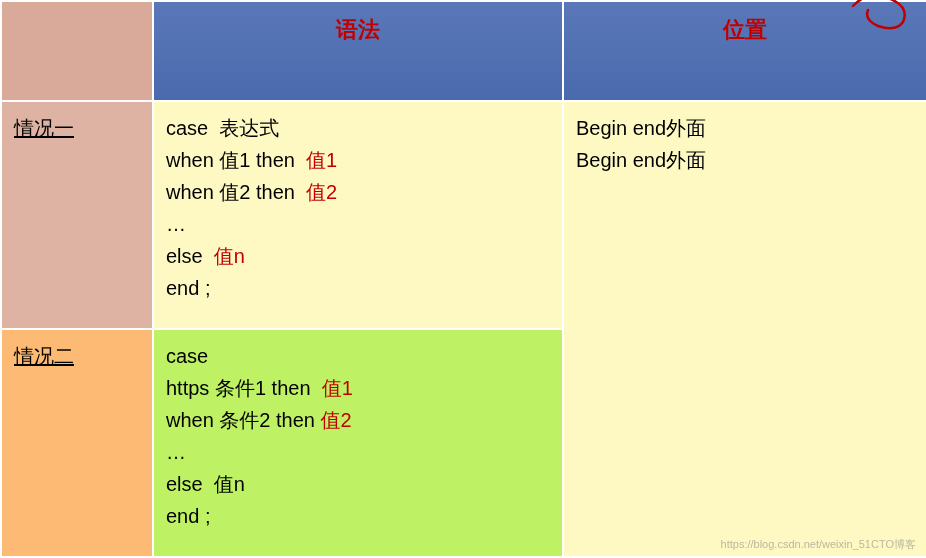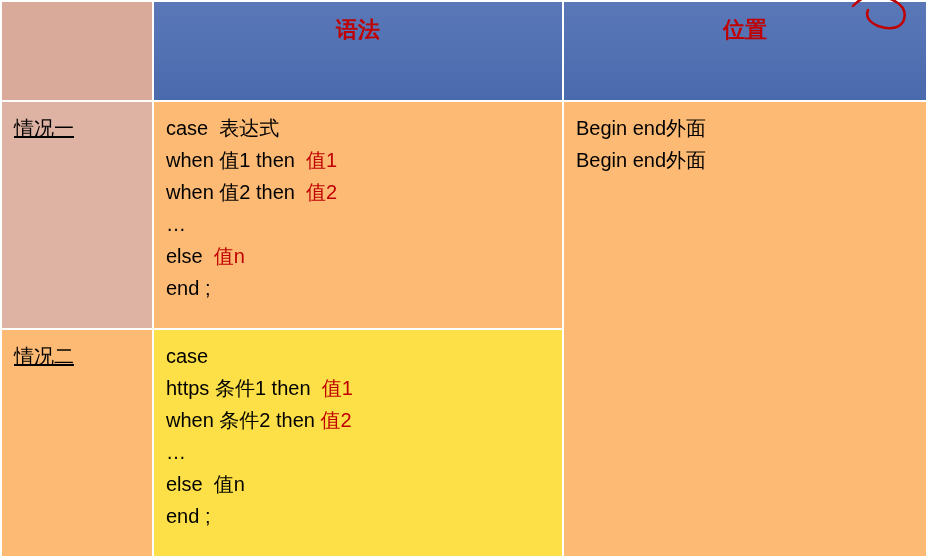--- a/index.html
+++ b/index.html
@@ -41,24 +41,24 @@
   }
   .rowlabel {
     background: #dfb3a4;
     color: #000;
     text-decoration: underline;
   }
   .rowlabel.alt {
     background: #fdba74;
   }
   .cell-b {
-    background: #fdba74;
+    background: #fef9c3;
   }
   .cell-b.alt {
-    background: #fde047;
+    background: #bef264;
   }
   .red { color: #c00000; }
   .line { white-space: pre; }
   .watermark {
     position: absolute;
     right: 10px;
     bottom: 6px;
     font-size: 11px;
     color: rgba(120,120,120,0.5);
     font-family: Arial, sans-serif;
@@ -117,13 +117,14 @@
       <div class="line">end ;</div>
     </td>
   </tr>
 </tbody>
     </table>
 
 <svg class="scribble" viewBox="0 0 70 44">
   <path d="M5 18 Q 20 2 40 10 Q 62 18 55 34 Q 48 44 30 38 Q 16 32 20 22" stroke="#c00000" stroke-width="2.5" fill="none" stroke-linecap="round"></path>
 </svg>
 
+<div class="watermark">https://blog.csdn.net/weixin_51CTO博客</div>
 </div>
 
 </body></html>

